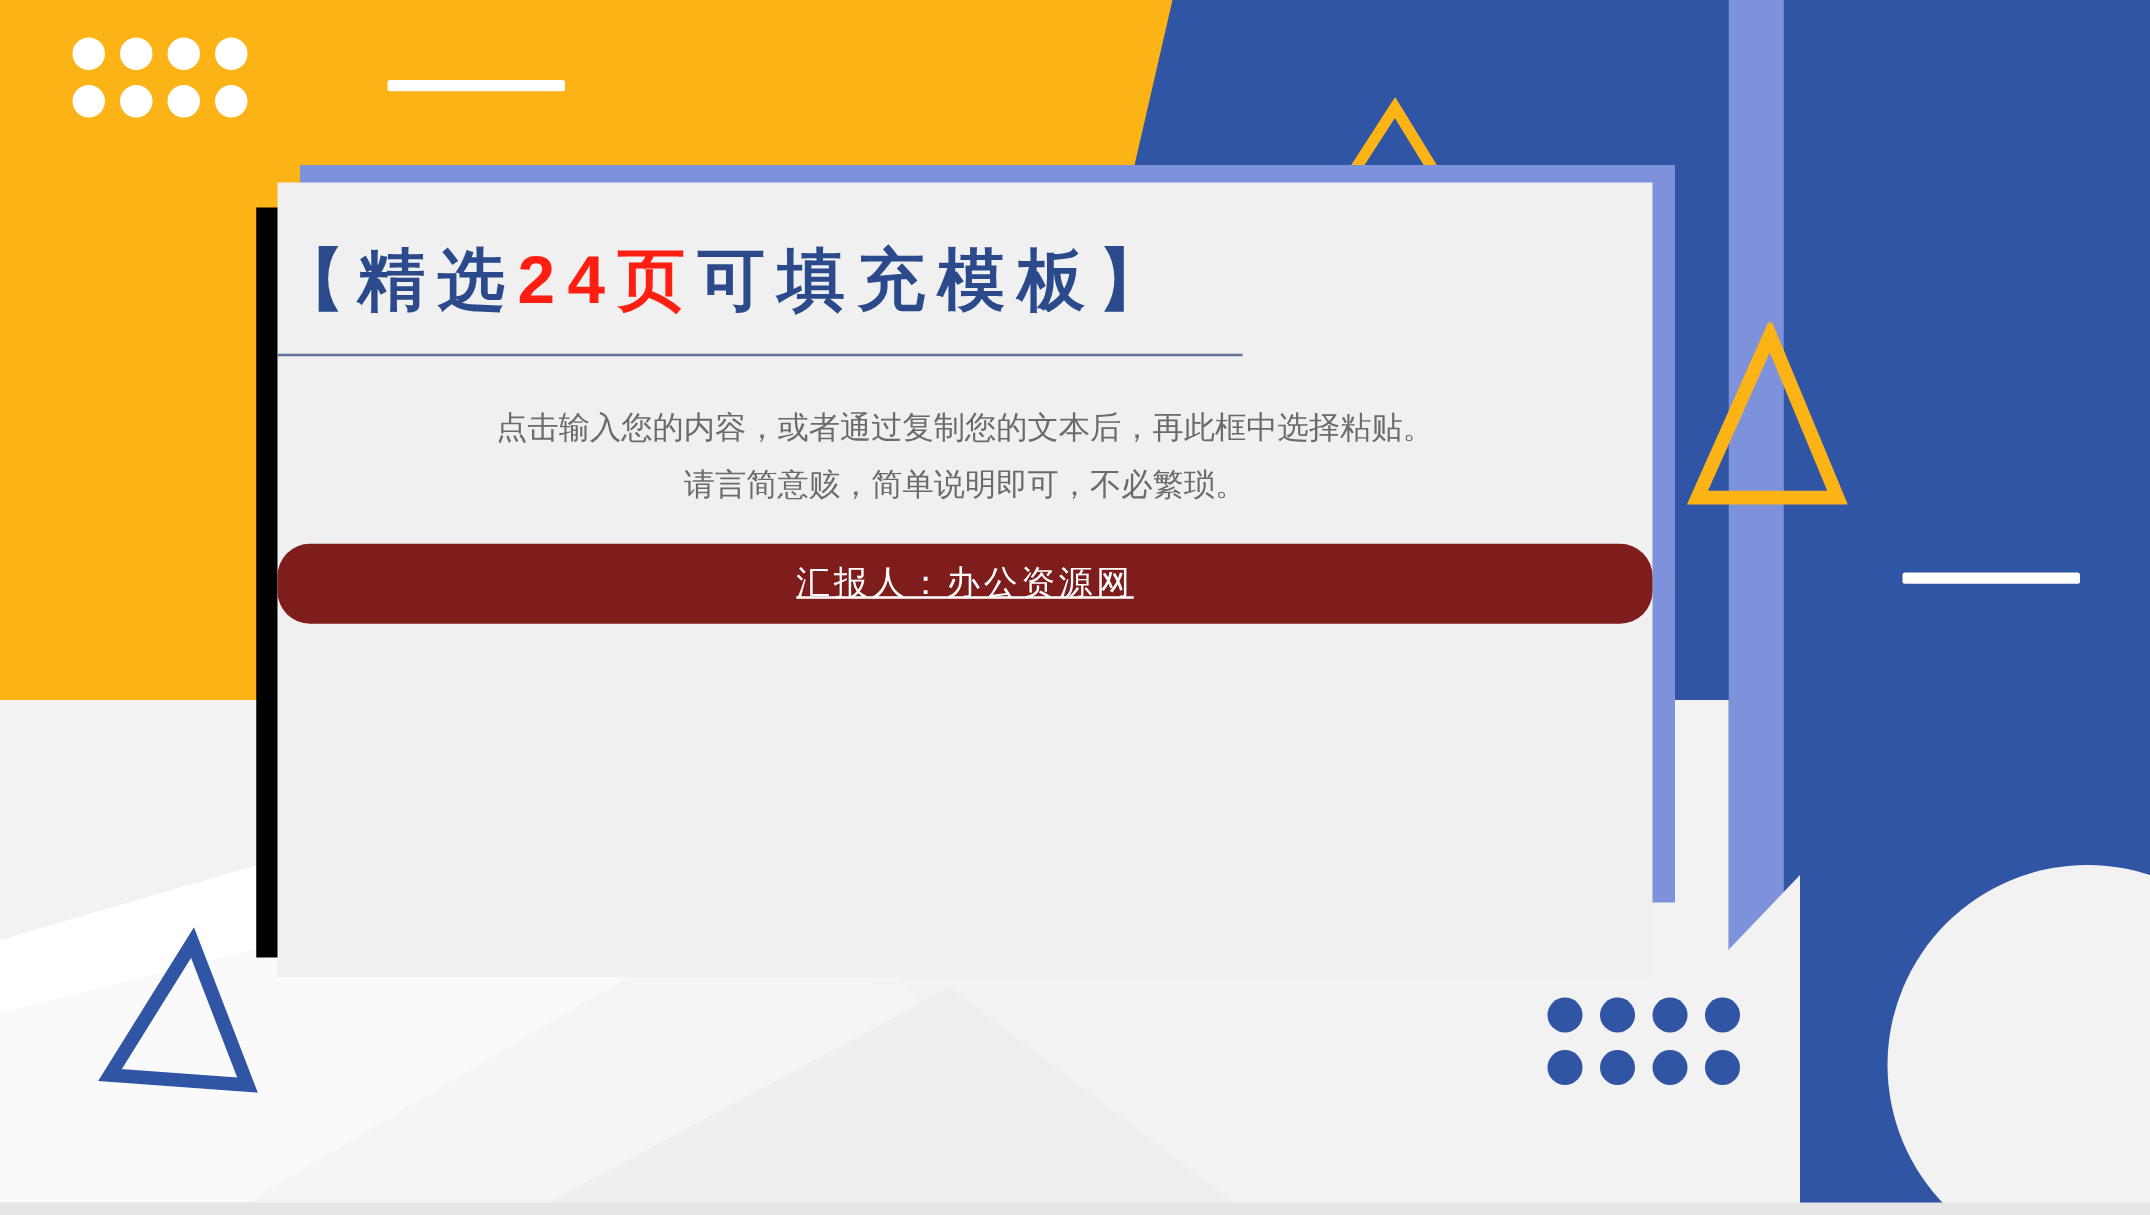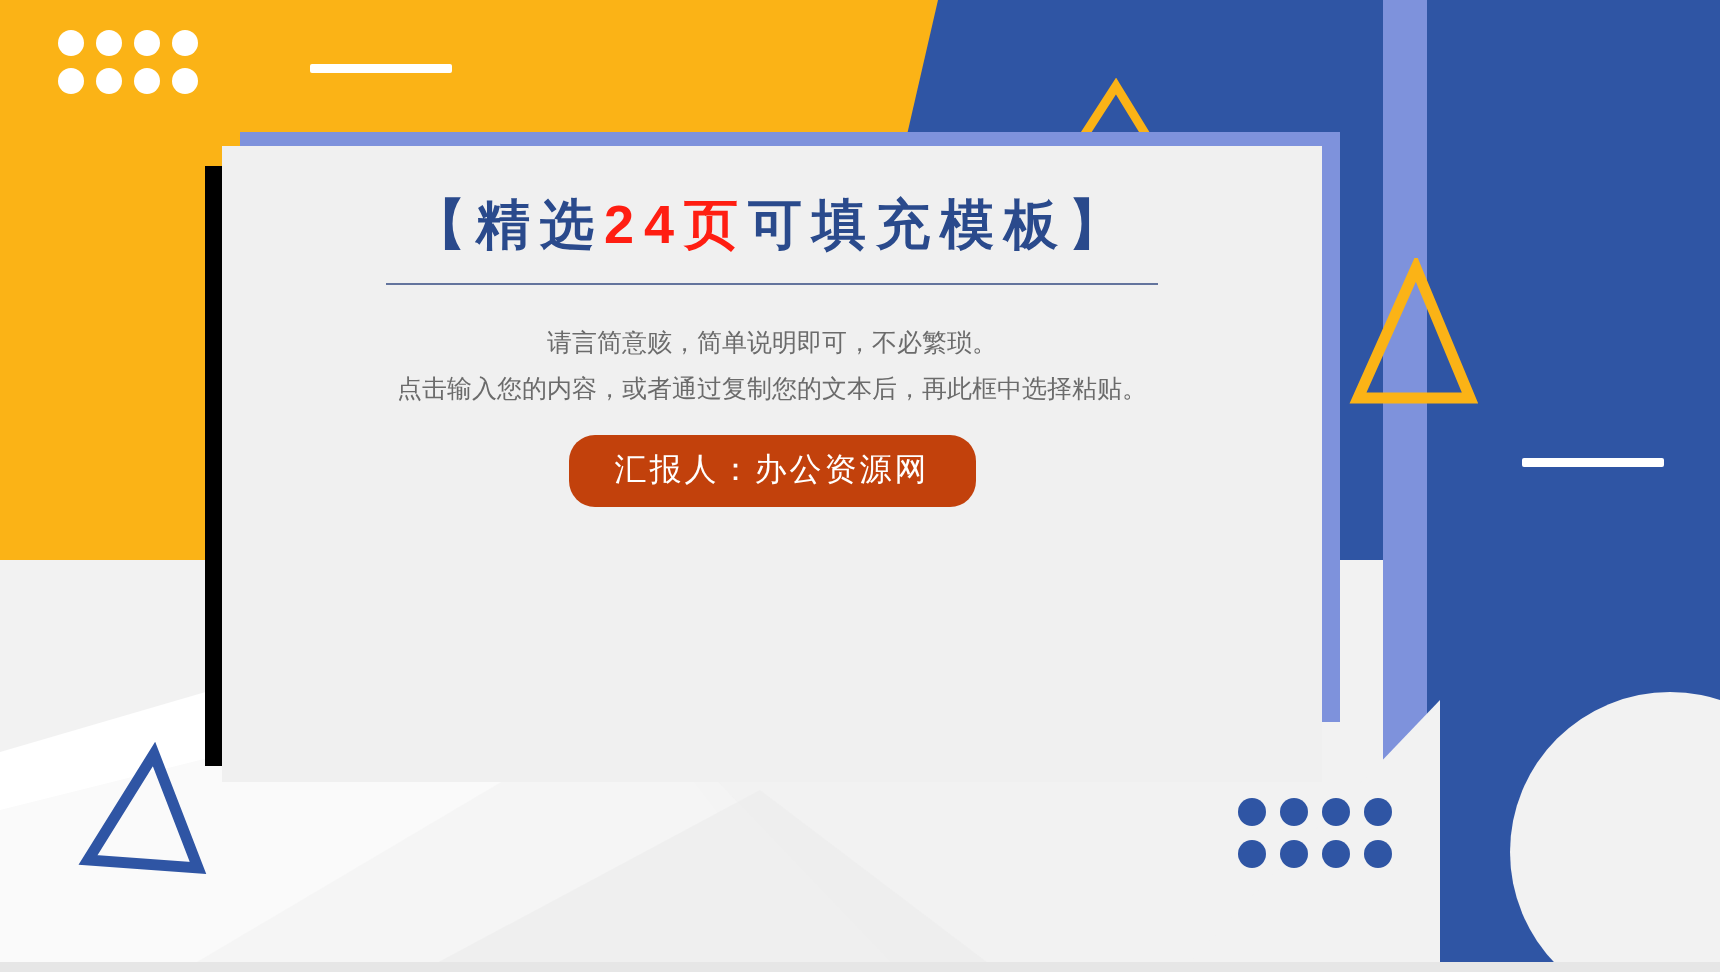--- a/index.html
+++ b/index.html
@@ -120,21 +120,20 @@
   .card-shadow-blue{
     left:240px; top:132px;
     width:1100px; height:590px;
     background:#7E92DC;
   }
   .card{
     left:222px; top:146px;
     width:1100px; height:636px;
     background:#F0F0F0;
     display:flex; flex-direction:column;
-    align-items:center;
     padding-top:46px;
   }
 
   .eyebrow{
     font-size:54px;
     font-weight:bold;
     letter-spacing:10px;
     color:#2A4A8C;
     white-space:nowrap;
     line-height:1.2;
@@ -163,30 +162,31 @@
     margin-top:34px;
     font-size:25px;
     color:#6B6B6B;
     line-height:1.85;
     text-align:center;
     white-space:nowrap;
   }
 
   .reporter-btn{
     margin-top:24px;
-    background:#c2410c;
+    background:#7f1d1d;
     color:#FFFFFF;
-    font-size:32px;
+    font-size:27px;
     letter-spacing:3px;
     padding:13px 46px 15px;
     border-radius:26px;
     border:none;
     white-space:nowrap;
     font-family:inherit;
     cursor:pointer;
+    text-decoration:underline;
   }
 </style>
 </head>
 <body>
 
 <div class="slide">
 
   <div class="bg-layer">
 
     <div class="shape blue-field"></div>
@@ -247,21 +247,21 @@
   <div class="shape card-shadow-blue"></div>
 
   <div class="shape card">
 
     <div class="eyebrow"><span>【精选</span><span class="hl">24页</span><span>可填充模板】</span></div>
 
 
     <div class="divider"></div>
 
     <div class="subtitle">
+      <div>点击输入您的内容，或者通过复制您的文本后，再此框中选择粘贴。</div>
       <div>请言简意赅，简单说明即可，不必繁琐。</div>
-      <div>点击输入您的内容，或者通过复制您的文本后，再此框中选择粘贴。</div>
     </div>
 
     <button class="reporter-btn">汇报人：办公资源网</button>
 
   </div>
 
 </div>
 
 </body></html>

